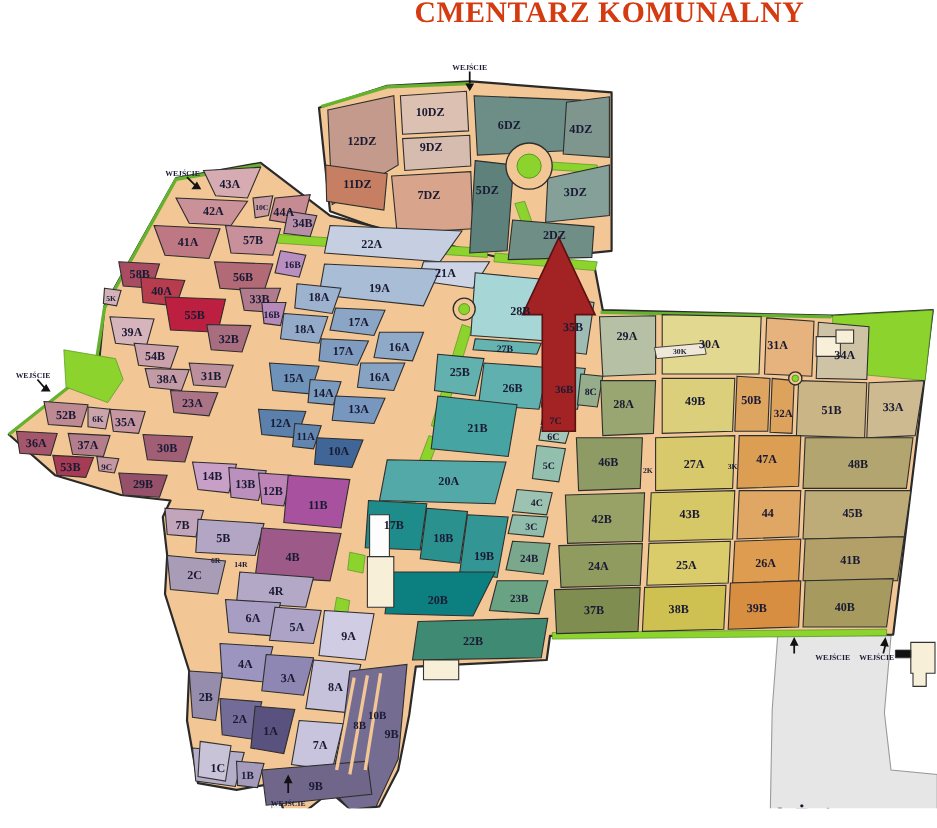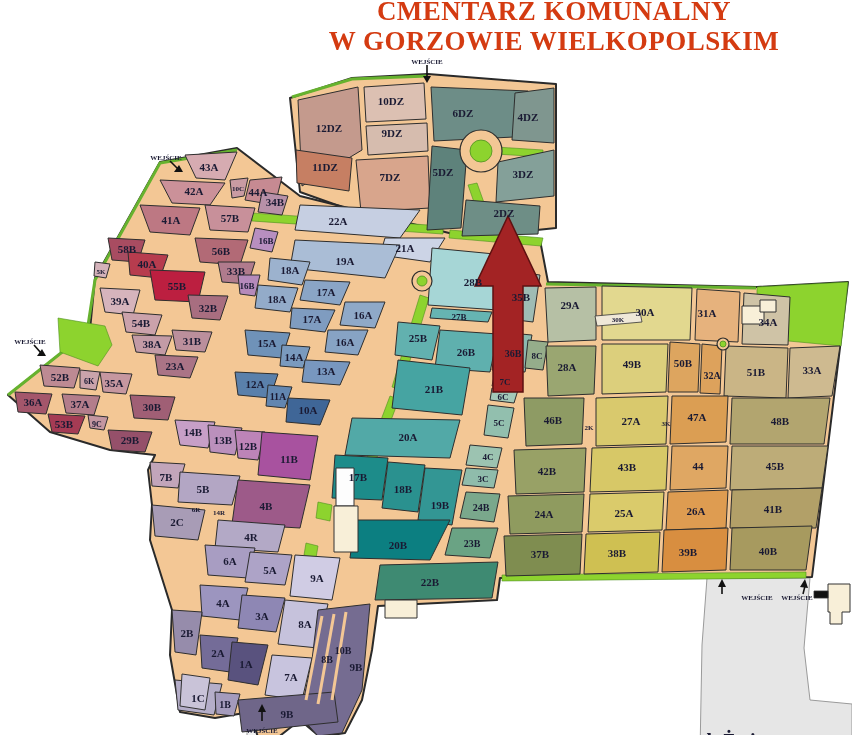--- a/index.html
+++ b/index.html
@@ -9,21 +9,20 @@
   #title{position:absolute;left:278px;top:-4px;width:552px;text-align:center;
          color:#d43b11;font-weight:bold;font-size:27px;line-height:1.12;
          font-family:"Liberation Serif",serif;letter-spacing:.5px;}
 </style>
 </head>
 <body>
 <div id="stage">
 
 <div id="title">
   <div>CMENTARZ KOMUNALNY</div>
-  <div>W GORZOWIE WIELKOPOLSKIM</div>
 </div>
 
 <svg id="map-svg" width="852" height="753" viewBox="0 0 852 753">
       <polygon points="95,736 852,736 852,753 95,753" fill="#efefef" stroke="#9a9a9a" stroke-width="1"></polygon>
       <polygon points="707,578 810,578 804,648 810,700 852,704 852,753 700,753 702,645" fill="#e6e6e6" stroke="#9a9a9a" stroke-width="1"></polygon>
       <polygon points="247,712 273,710 273,753 247,753" fill="#f1f1f1" stroke="#9a9a9a" stroke-width="1"></polygon>
       <polygon points="290,98 352,78 428,74 556,84 556,228 460,238 418,234 300,192" fill="#f3c795" stroke="#2a2a2a" stroke-width="2" stroke-linejoin="round"></polygon>
       <polygon points="237,148 300,196 445,232 470,238 540,240 548,282 757,287 848,282 812,577 500,578 497,600 378,606 372,650 362,700 345,733 320,737 300,720 262,750 250,712 215,718 180,712 170,655 172,610 150,540 152,505 148,470 155,455 110,450 50,432 8,395 90,330 95,278 160,162" fill="#f3c795" stroke="#2a2a2a" stroke-width="2" stroke-linejoin="round"></polygon>
       <polyline points="237,150 160,163 95,280 87,332" fill="none" stroke="#66b22e" stroke-width="3"></polyline>
       <polyline points="292,97 352,79 427,76" fill="none" stroke="#66b22e" stroke-width="3"></polyline>

